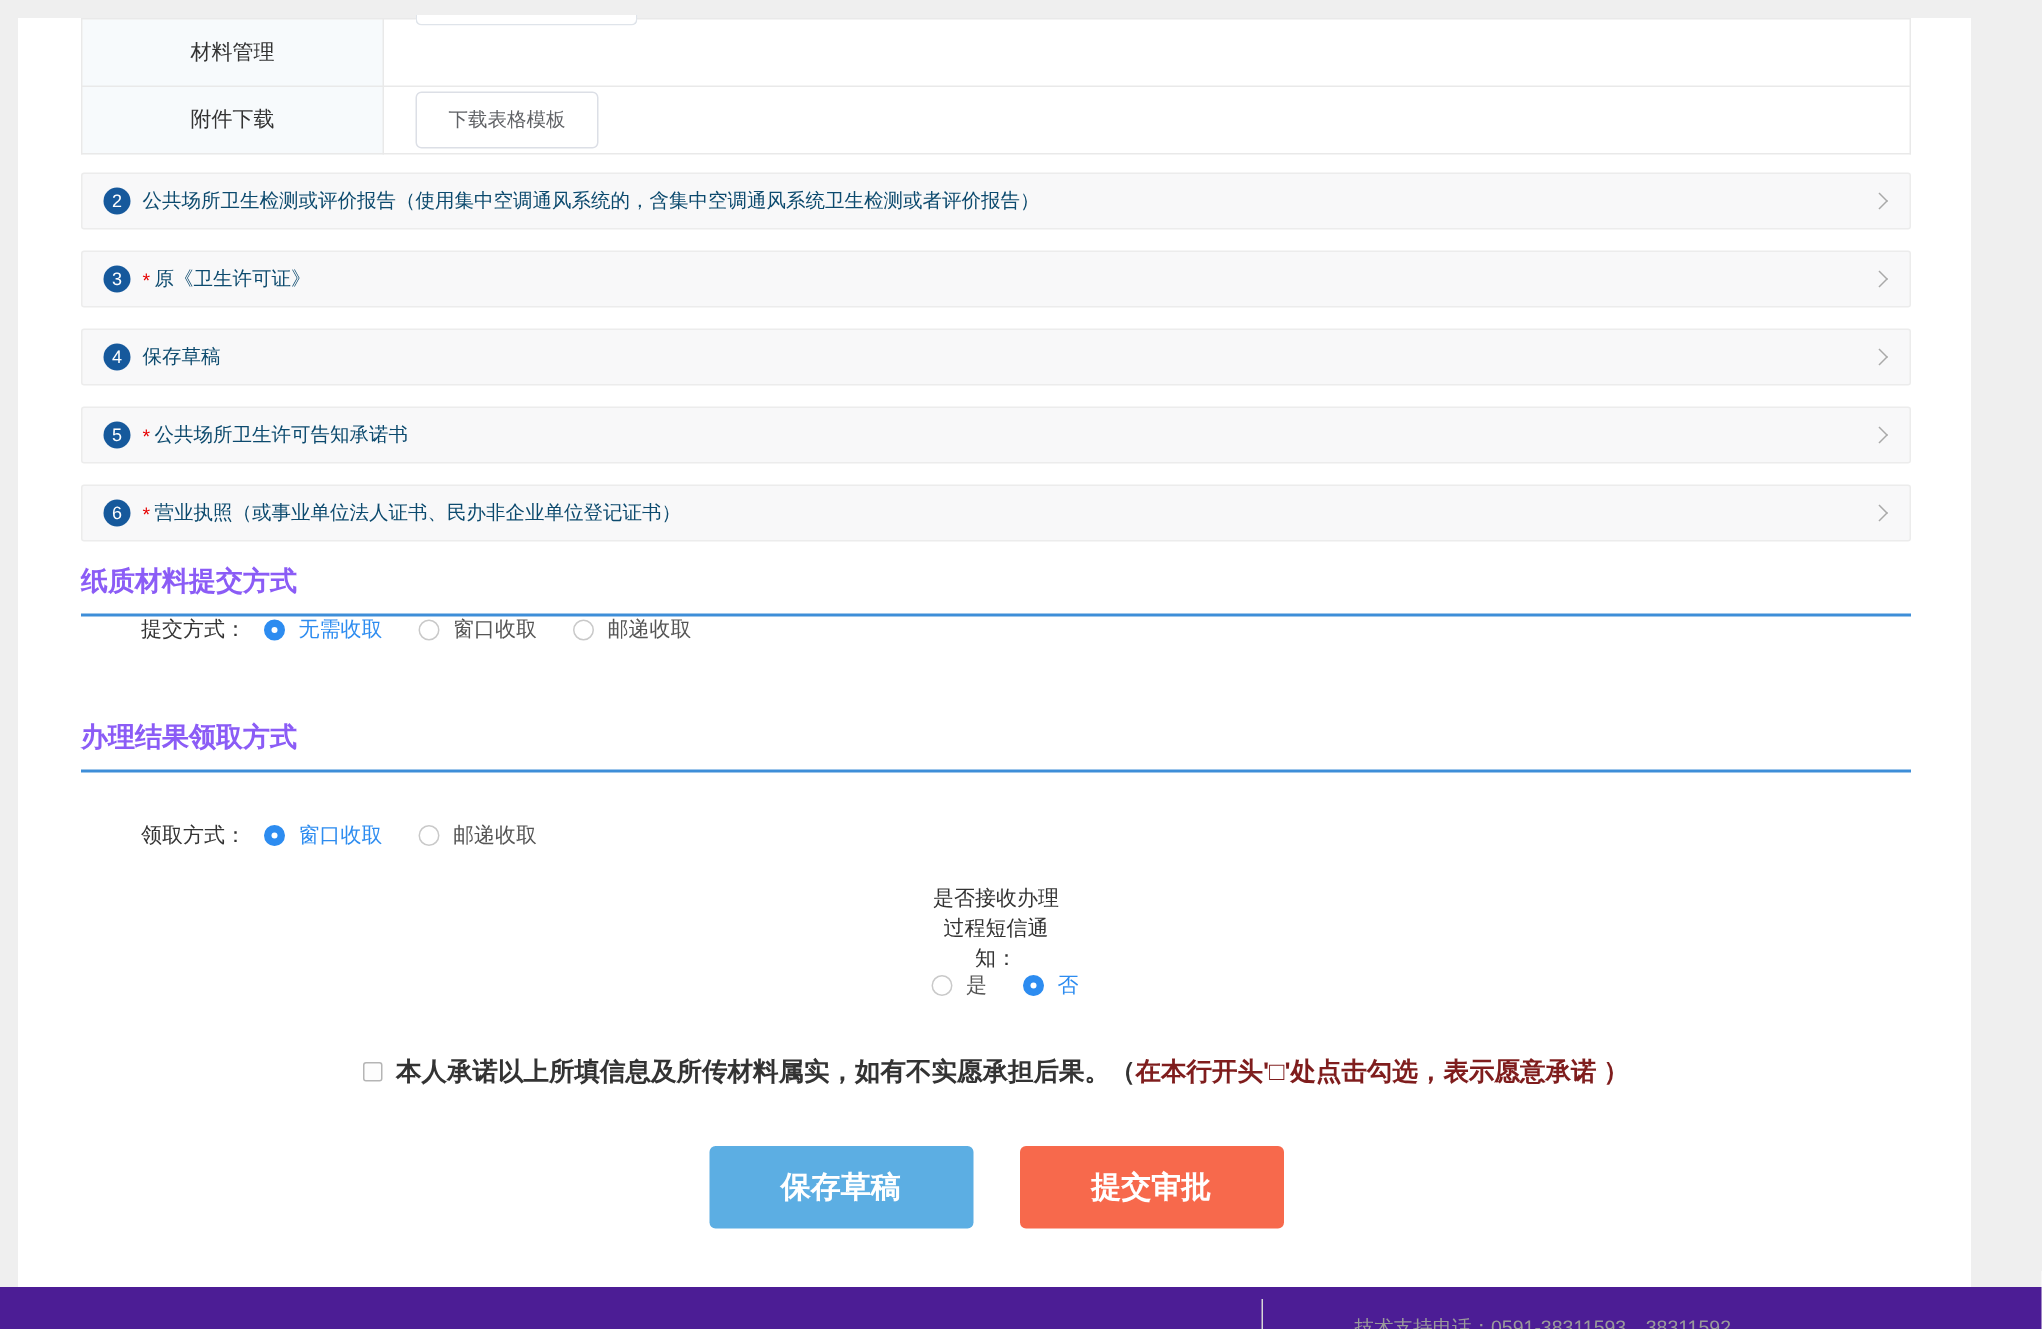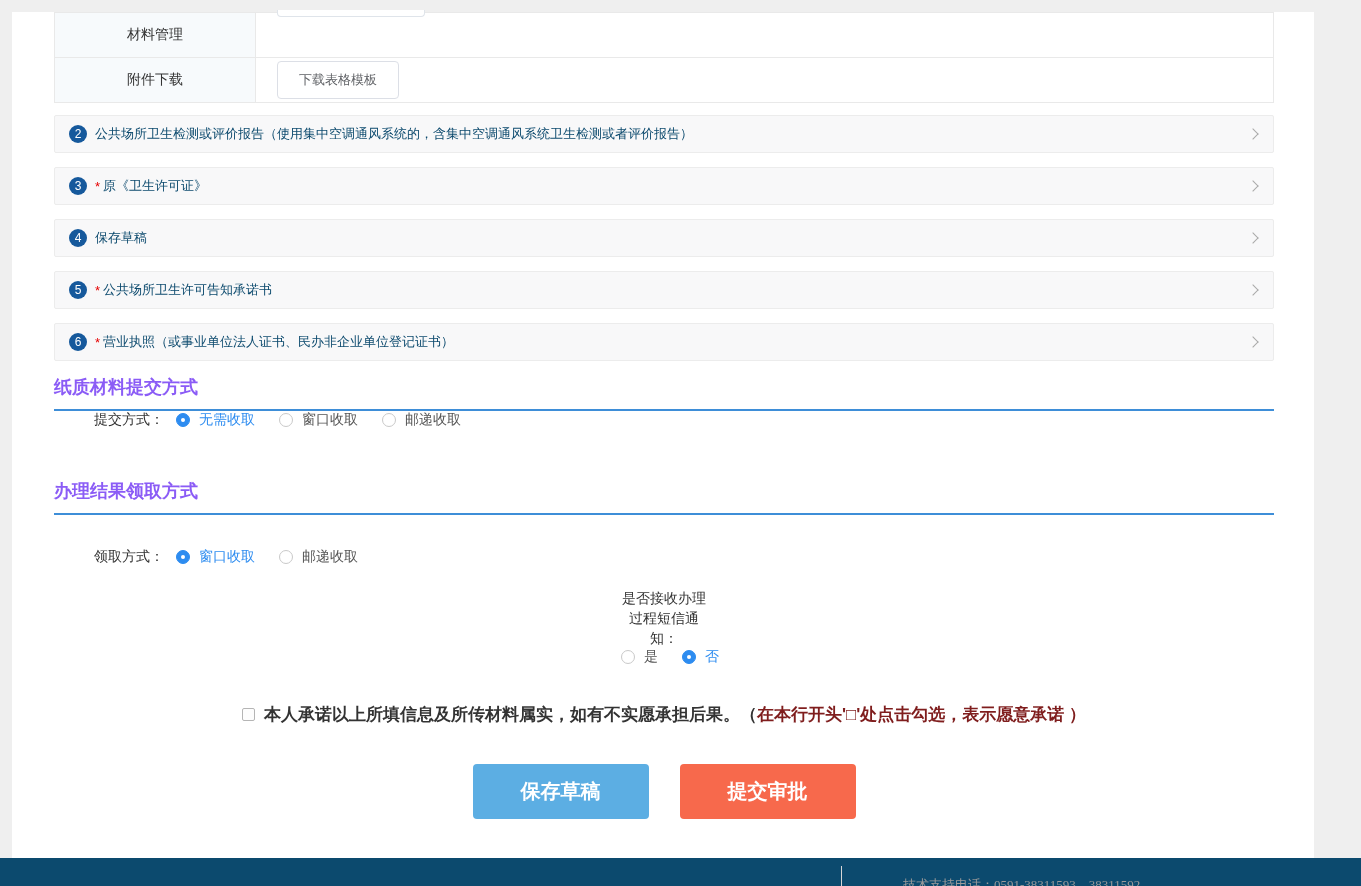--- a/index.html
+++ b/index.html
@@ -172,22 +172,21 @@
     cursor:pointer;
     font-family:inherit;
   }
   .btn-save { background:#5caee3; }
   .btn-submit { background:#f7694c; }
   
   .footer {
     position:absolute;
     left:0; top:858px;
     width:1361px; height:28px;
-    background:#0c4a6e;
-    font-family:Liberation Serif, serif;
+    background:#4c1d95;
   }
   .footer-divider {
     position:absolute;
     left:841px; top:8px;
     height:20px;
     border-left:1px solid #d6d6d6;
   }
   .footer-text {
     position:absolute;
     left:903px; top:18px;

